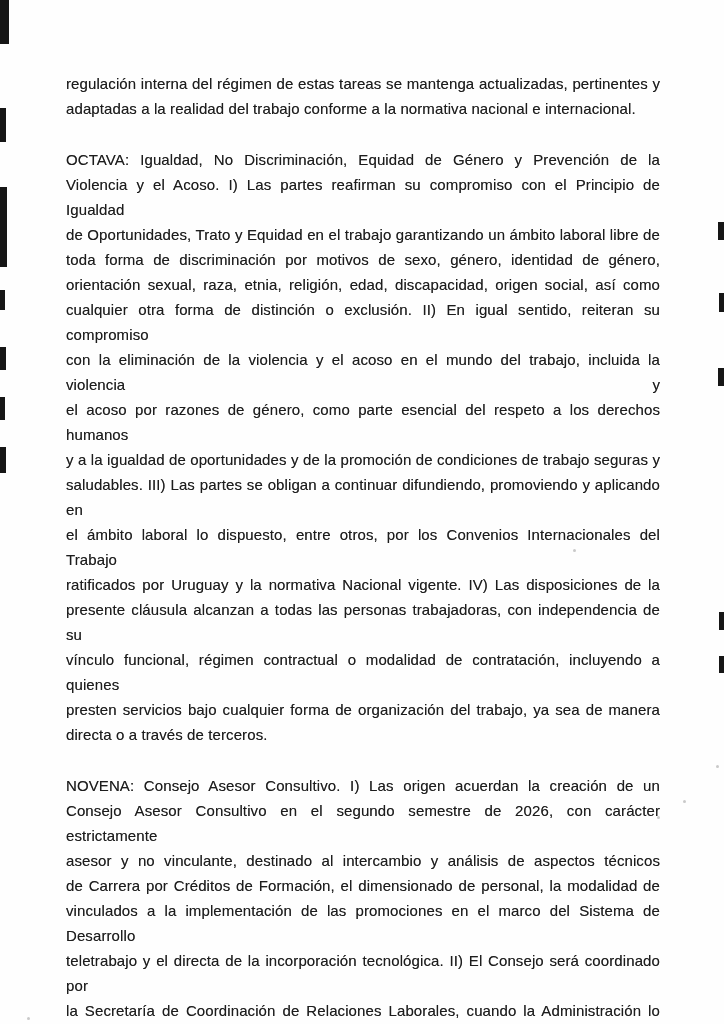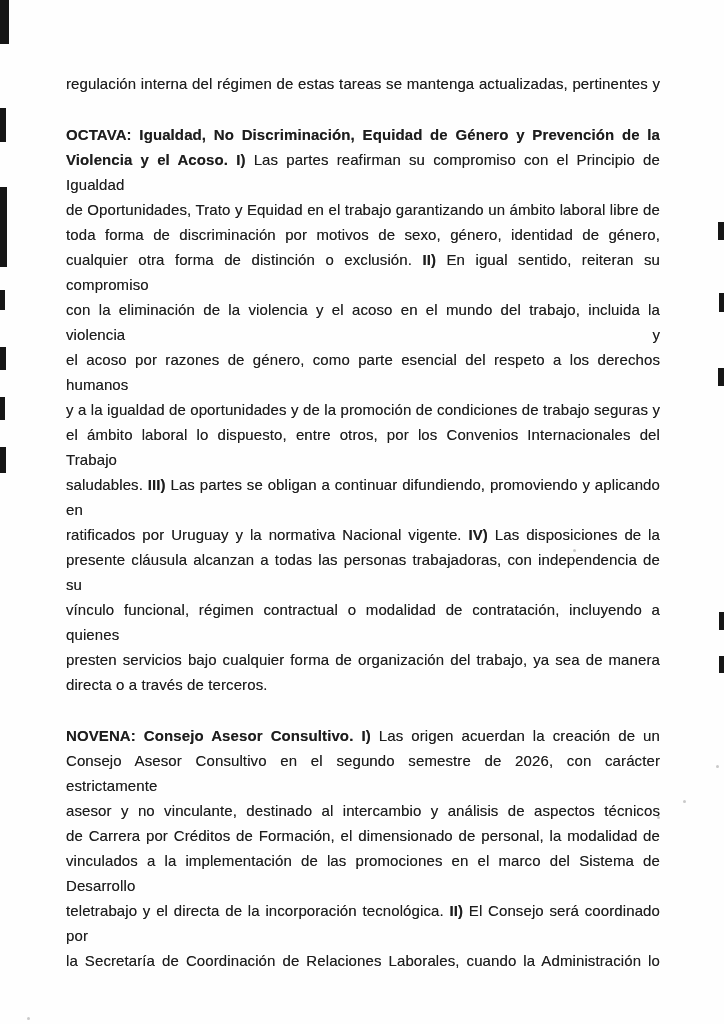--- a/index.html
+++ b/index.html
@@ -26,21 +26,21 @@
     text-shadow: 0 0 0.45px rgba(25,25,25,0.55);
   }
   .paragraph { margin: 0 0 26px 0; }
   .paragraph:last-child { margin-bottom: 0; }
   .line {
     line-height: 25px;
     text-align: justify;
     text-align-last: justify;
   }
   .line.last { text-align-last: left; }
-  .line b { font-weight: bold; }
+  .line b { font-weight: normal; }
 
   
   .artifact {
     position: absolute;
     background: #161616;
     filter: blur(0.4px);
   }
   .artifact.left  { left: 0; }
   .artifact.right { right: 0; }
   .speck {
@@ -52,32 +52,34 @@
   }
 </style>
 </head>
 <body>
 
 <div class="page">
 
   <div class="page-text">
     <div class="paragraph">
         <div class="line"><span>regulación interna del régimen de estas tareas se mantenga actualizadas, pertinentes y</span></div>
+        <div class="line last"><span>adaptadas a la realidad del trabajo conforme a la normativa nacional e internacional.</span></div>
       </div>
     <div class="paragraph">
         <div class="line"><b>OCTAVA: Igualdad, No Discriminación, Equidad de Género y Prevención de la</b></div>
         <div class="line"><b>Violencia y el Acoso. I)</b><span> Las partes reafirman su compromiso con el Principio de Igualdad</span></div>
         <div class="line"><span>de Oportunidades, Trato y Equidad en el trabajo garantizando un ámbito laboral libre de</span></div>
         <div class="line"><span>toda forma de discriminación por motivos de sexo, género, identidad de género,</span></div>
+        <div class="line"><span>orientación sexual, raza, etnia, religión, edad, discapacidad, origen social, así como</span></div>
         <div class="line"><span>cualquier otra forma de distinción o exclusión. </span><b>II)</b><span> En igual sentido, reiteran su compromiso</span></div>
         <div class="line"><span>con la eliminación de la violencia y el acoso en el mundo del trabajo, incluida la violencia y</span></div>
         <div class="line"><span>el acoso por razones de género, como parte esencial del respeto a los derechos humanos</span></div>
         <div class="line"><span>y a la igualdad de oportunidades y de la promoción de condiciones de trabajo seguras y</span></div>
+        <div class="line"><span>saludables. </span><b>III)</b><span> Las partes se obligan a continuar difundiendo, promoviendo y aplicando en</span></div>
         <div class="line"><span>el ámbito laboral lo dispuesto, entre otros, por los Convenios Internacionales del Trabajo</span></div>
-        <div class="line"><span>saludables. </span><b>III)</b><span> Las partes se obligan a continuar difundiendo, promoviendo y aplicando en</span></div>
         <div class="line"><span>ratificados por Uruguay y la normativa Nacional vigente. </span><b>IV)</b><span> Las disposiciones de la</span></div>
         <div class="line"><span>presente cláusula alcanzan a todas las personas trabajadoras, con independencia de su</span></div>
         <div class="line"><span>vínculo funcional, régimen contractual o modalidad de contratación, incluyendo a quienes</span></div>
         <div class="line"><span>presten servicios bajo cualquier forma de organización del trabajo, ya sea de manera</span></div>
         <div class="line last"><span>directa o a través de terceros.</span></div>
       </div>
     <div class="paragraph">
         <div class="line"><b>NOVENA: Consejo Asesor Consultivo. I)</b><span> Las origen acuerdan la creación de un</span></div>
         <div class="line"><span>Consejo Asesor Consultivo en el segundo semestre de 2026, con carácter estrictamente</span></div>
         <div class="line"><span>asesor y no vinculante, destinado al intercambio y análisis de aspectos técnicos</span></div>

